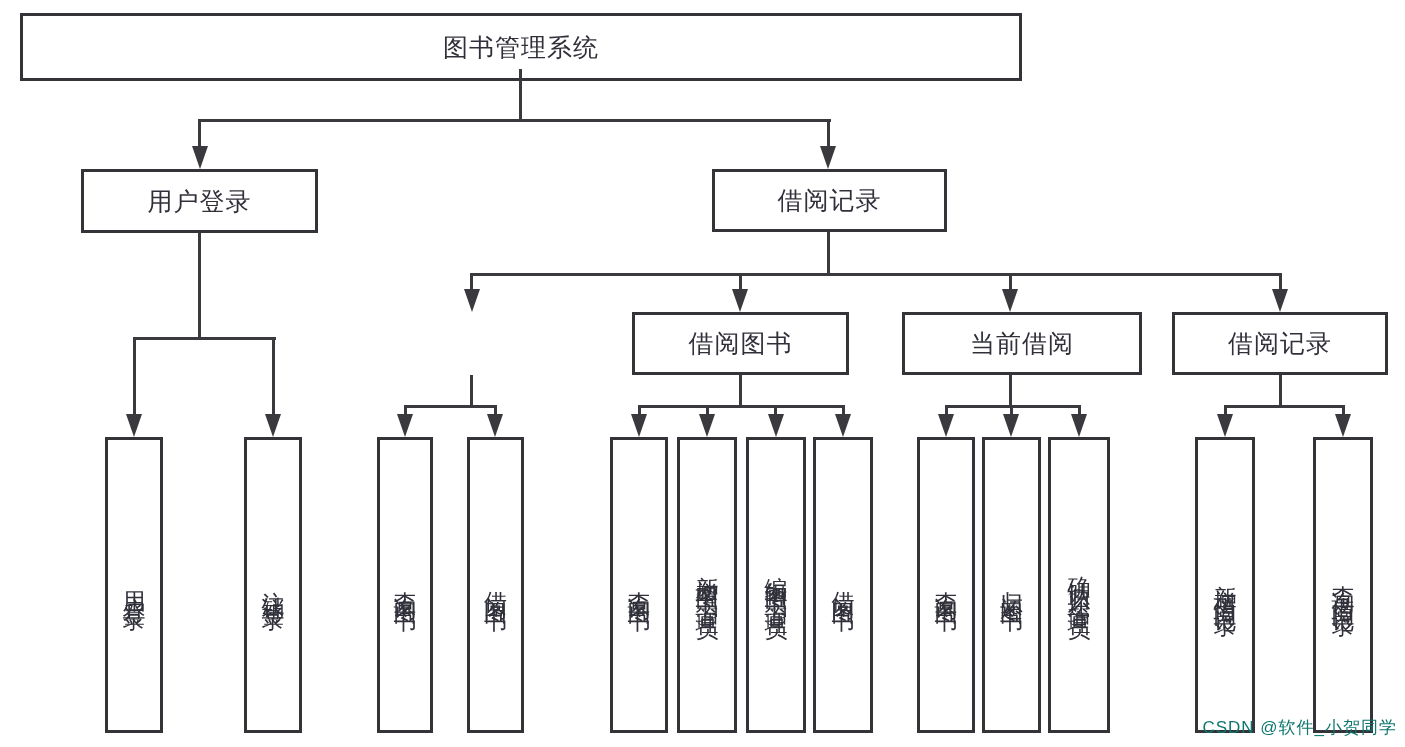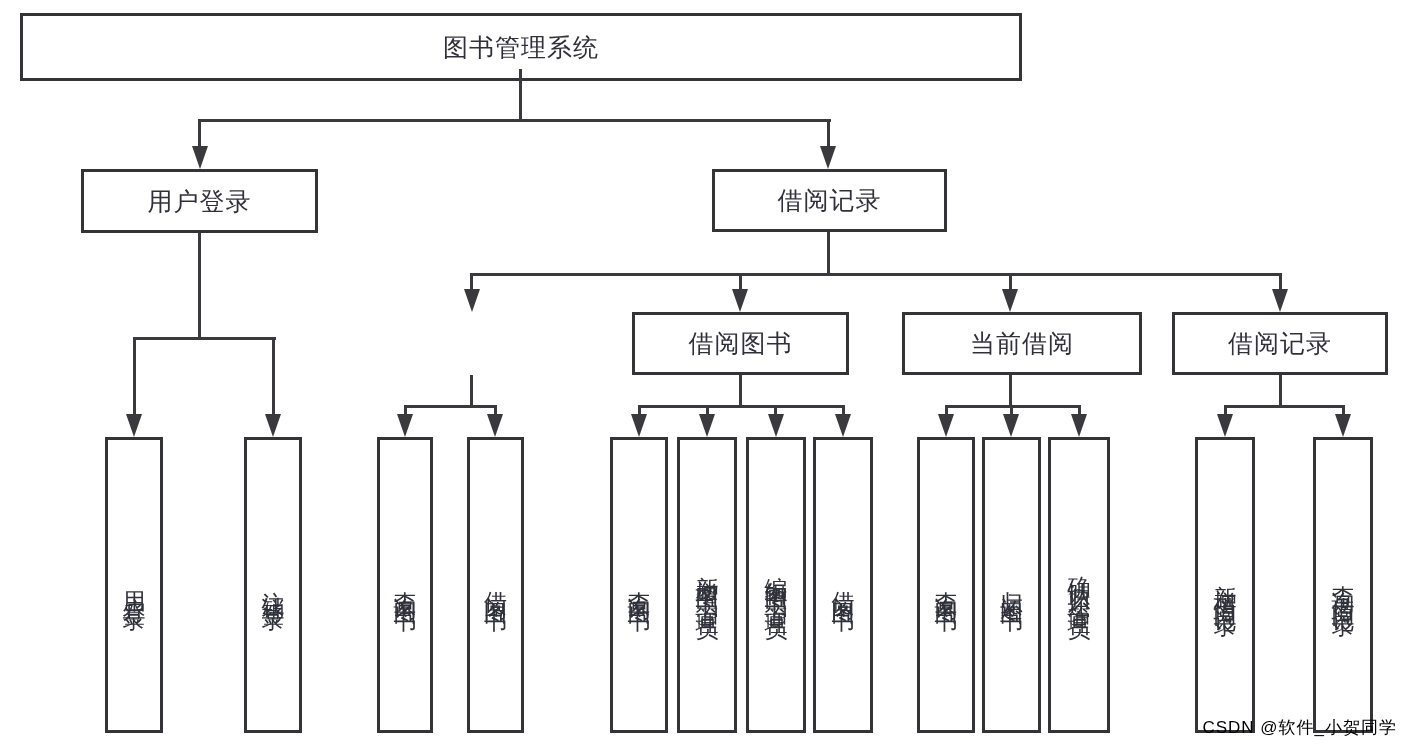--- a/index.html
+++ b/index.html
@@ -36,21 +36,21 @@
     width: 0; height: 0;
     border-left: 8px solid transparent;
     border-right: 8px solid transparent;
     border-top: 23px solid #3a3a3e;
   }
   .watermark {
     position: absolute;
     top: 716px;
     right: 8px;
     font-size: 17px;
-    color: #000000;
+    color: #0f766e;
     letter-spacing: 1px;
     white-space: nowrap;
   }
 </style>
 </head>
 <body>
 
 <div class="canvas">
 
   <div class="node h" style="left:20px; top:13px; width:1002px; height:68px;">

